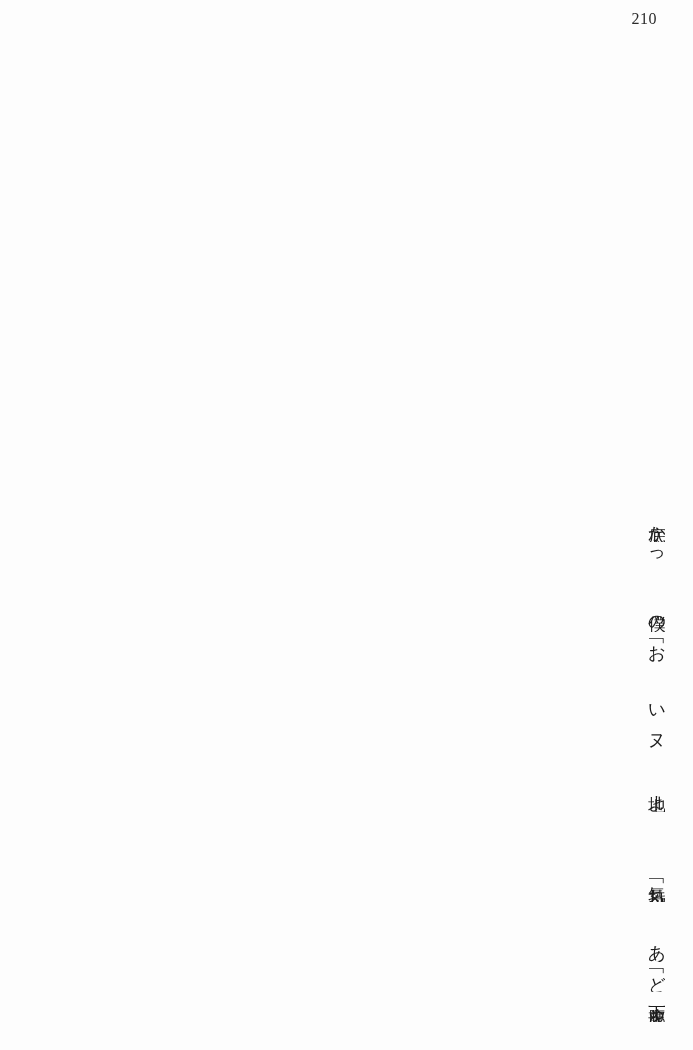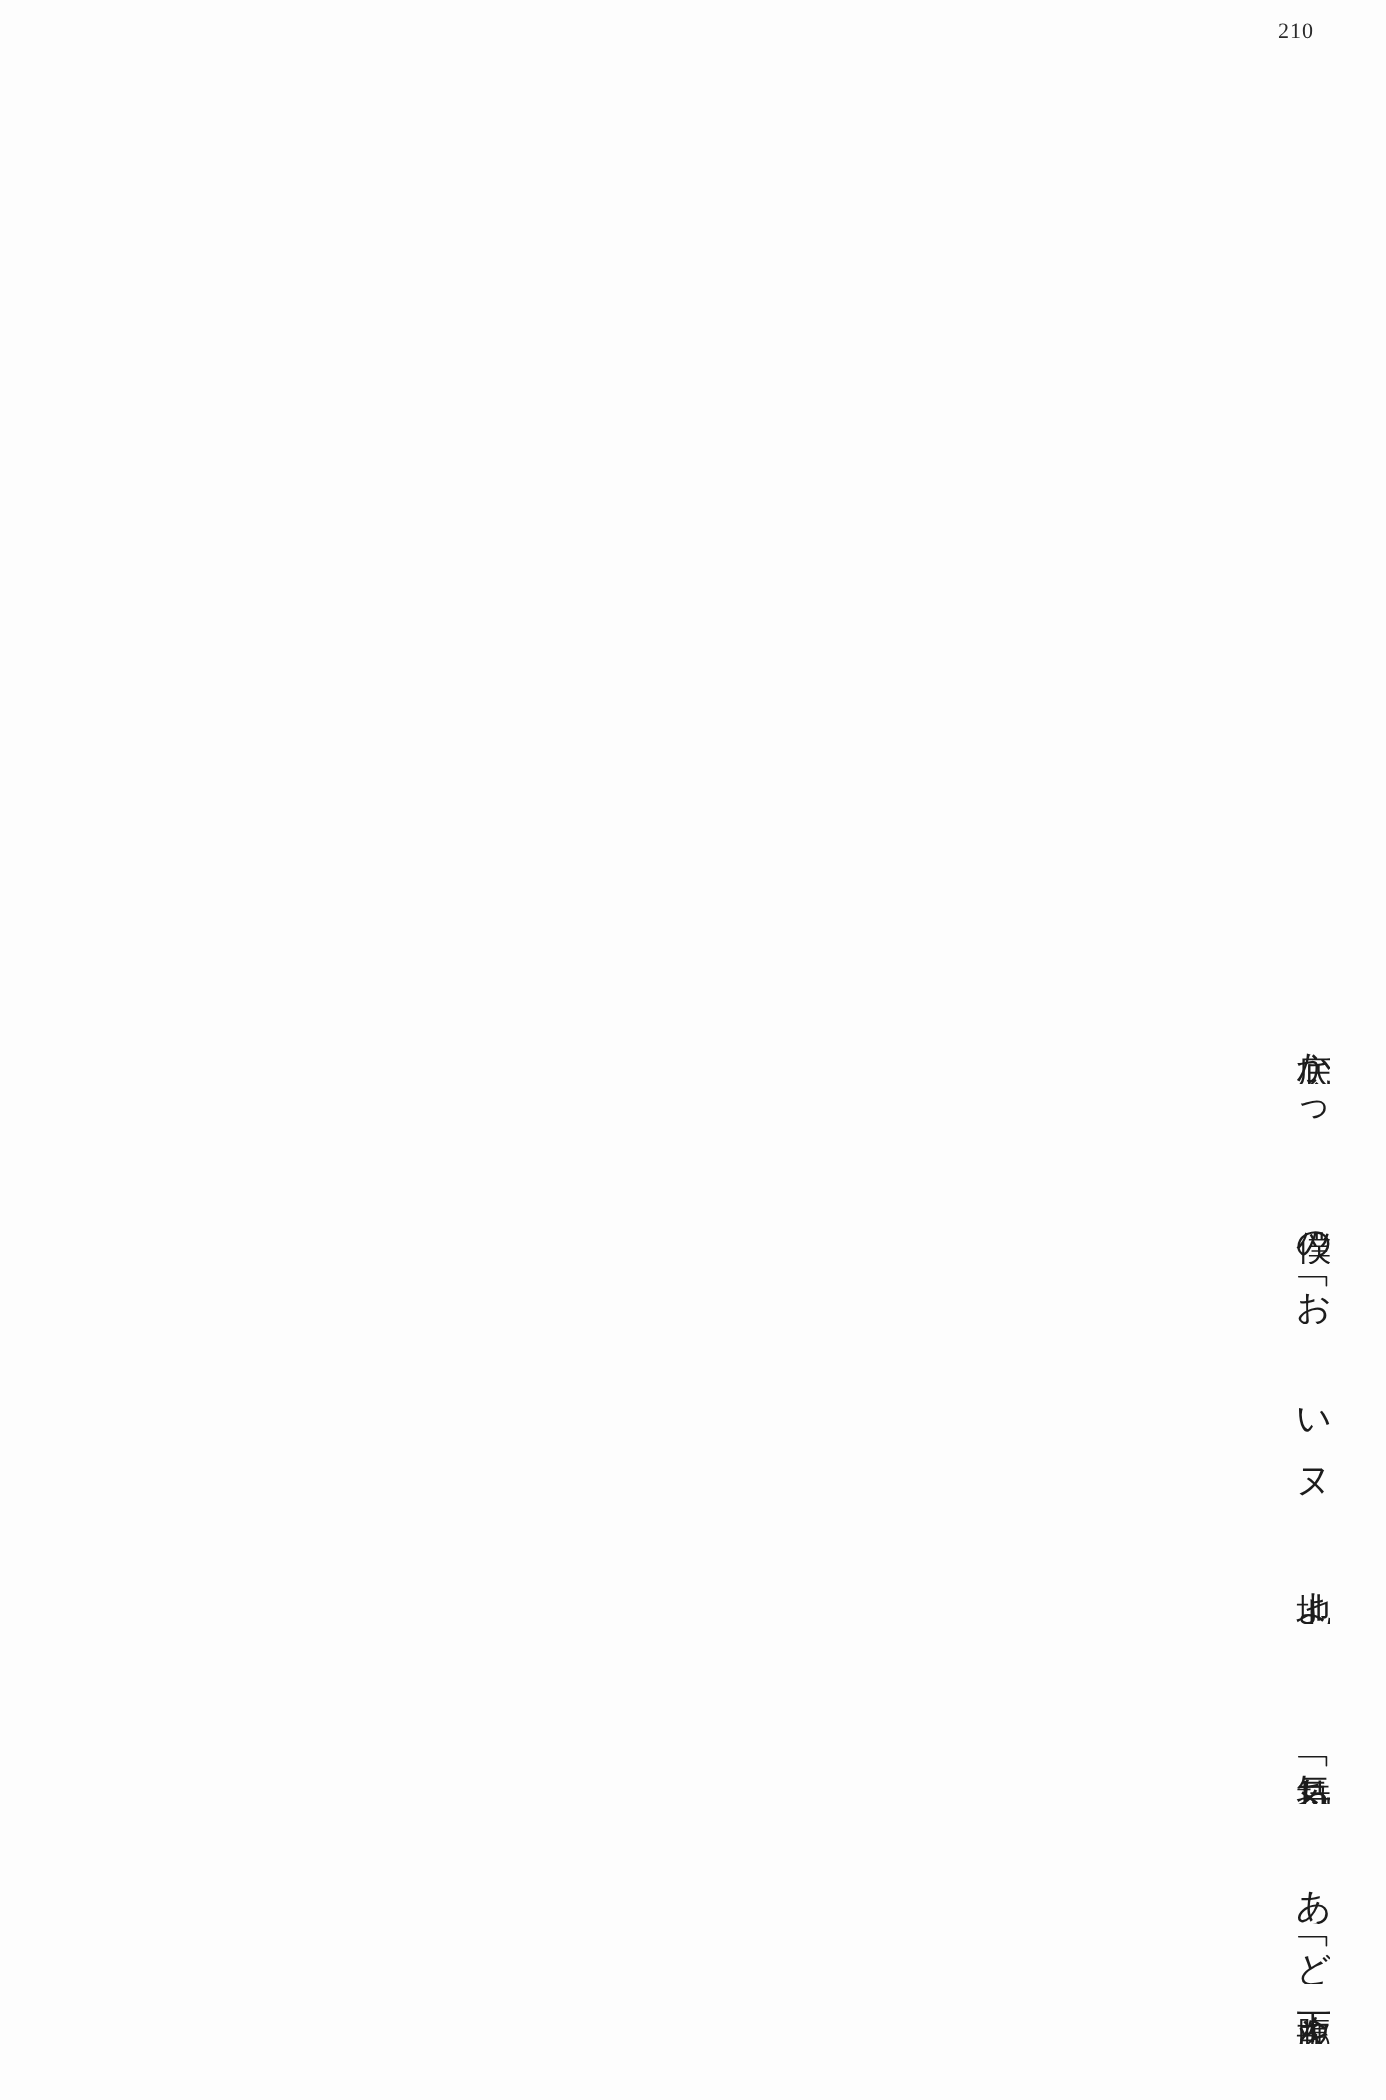--- a/index.html
+++ b/index.html
@@ -15,21 +15,21 @@
     width: 693px;
     height: 1050px;
     background: #fdfdfd;
     overflow: hidden;
     box-sizing: border-box;
   }
   .page-number {
     position: absolute;
     top: 10px;
     right: 36px;
-    font-size: 11px;
+    font-size: 16px;
     color: #2b2b2b;
     letter-spacing: 0.5px;
     font-family: "Liberation Serif", "DejaVu Serif", serif;
   }
   .text-body {
     position: absolute;
     top: 46px;
     right: 28px;
     bottom: 28px;
     left: 30px;

